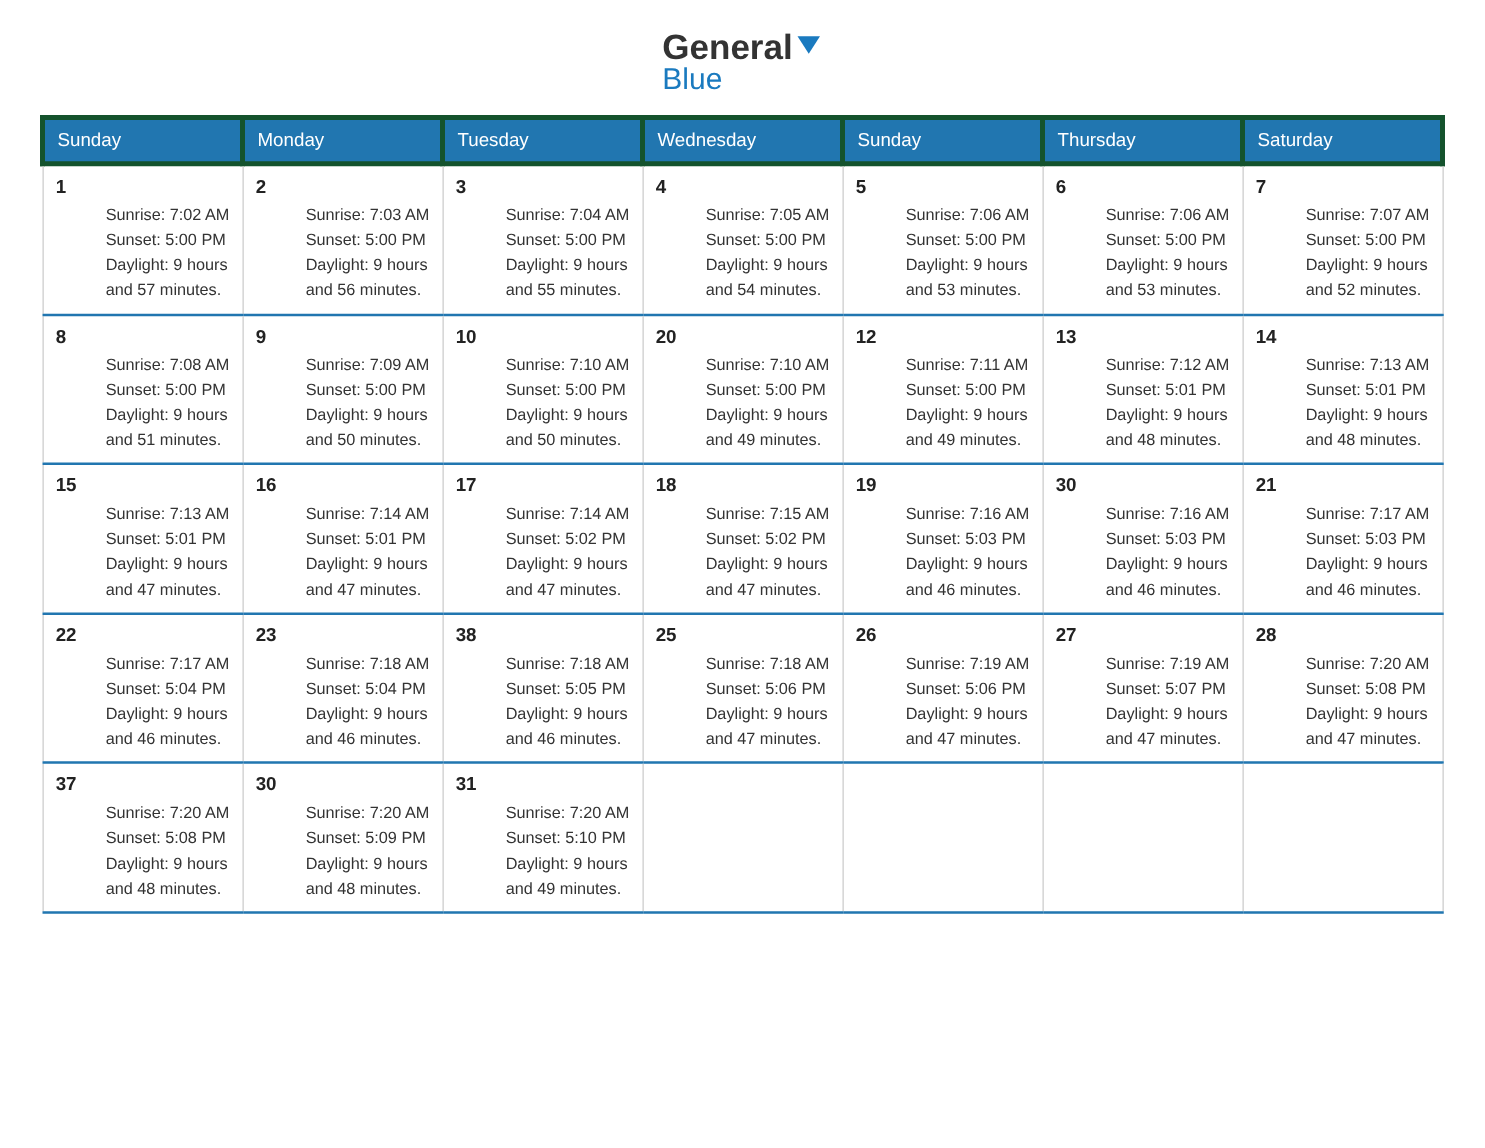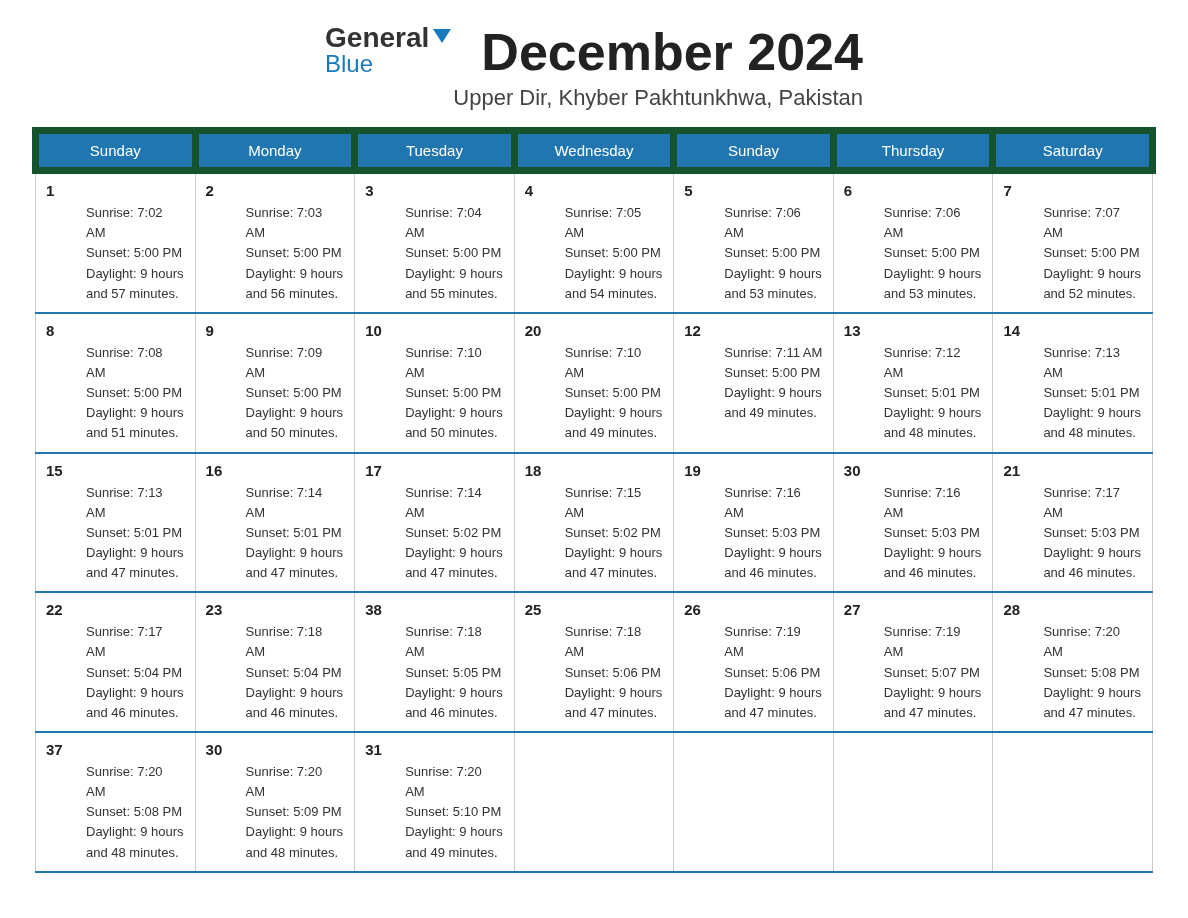--- a/index.html
+++ b/index.html
@@ -60,22 +60,22 @@
       border-collapse: collapse;
       border: 1px solid #aaa;
     }
 
     .calendar-table th {
       background-color: #2176b0;
       color: #fff;
       font-size: 15px;
       font-weight: normal;
       padding: 8px 10px;
-      text-align: center;
-      border: 7px solid #14532d;
+      text-align: left;
+      border: 4px solid #14532d;
     }
 
     .calendar-table td {
       vertical-align: top;
       padding: 8px 10px;
       border: 1px solid #ccc;
       width: calc(100% / 7);
       min-height: 90px;
       font-size: 13px;
       color: #333;
@@ -111,24 +111,20 @@
 <div class="header-row">
   <div class="logo">
     <div style="display:flex; align-items:center;">
       <span class="logo-text-general">General</span>
       <svg width="22" height="22" viewBox="0 0 22 22" style="margin-left:2px; margin-bottom:4px;">
         <polygon points="2,4 20,4 11,18" fill="#1a7abf"></polygon>
       </svg>
     </div>
     <span class="logo-text-blue">Blue</span>
   </div>
-  <div class="title-section">
-    <div class="month-year">December 2024</div>
-    <div class="location">Upper Dir, Khyber Pakhtunkhwa, Pakistan</div>
-  </div>
 </div>
 
 <table class="calendar-table">
   <thead>
     <tr>
     <th>Sunday</th>
         <th>Monday</th>
         <th>Tuesday</th>
         <th>Wednesday</th>
         <th>Sunday</th>

